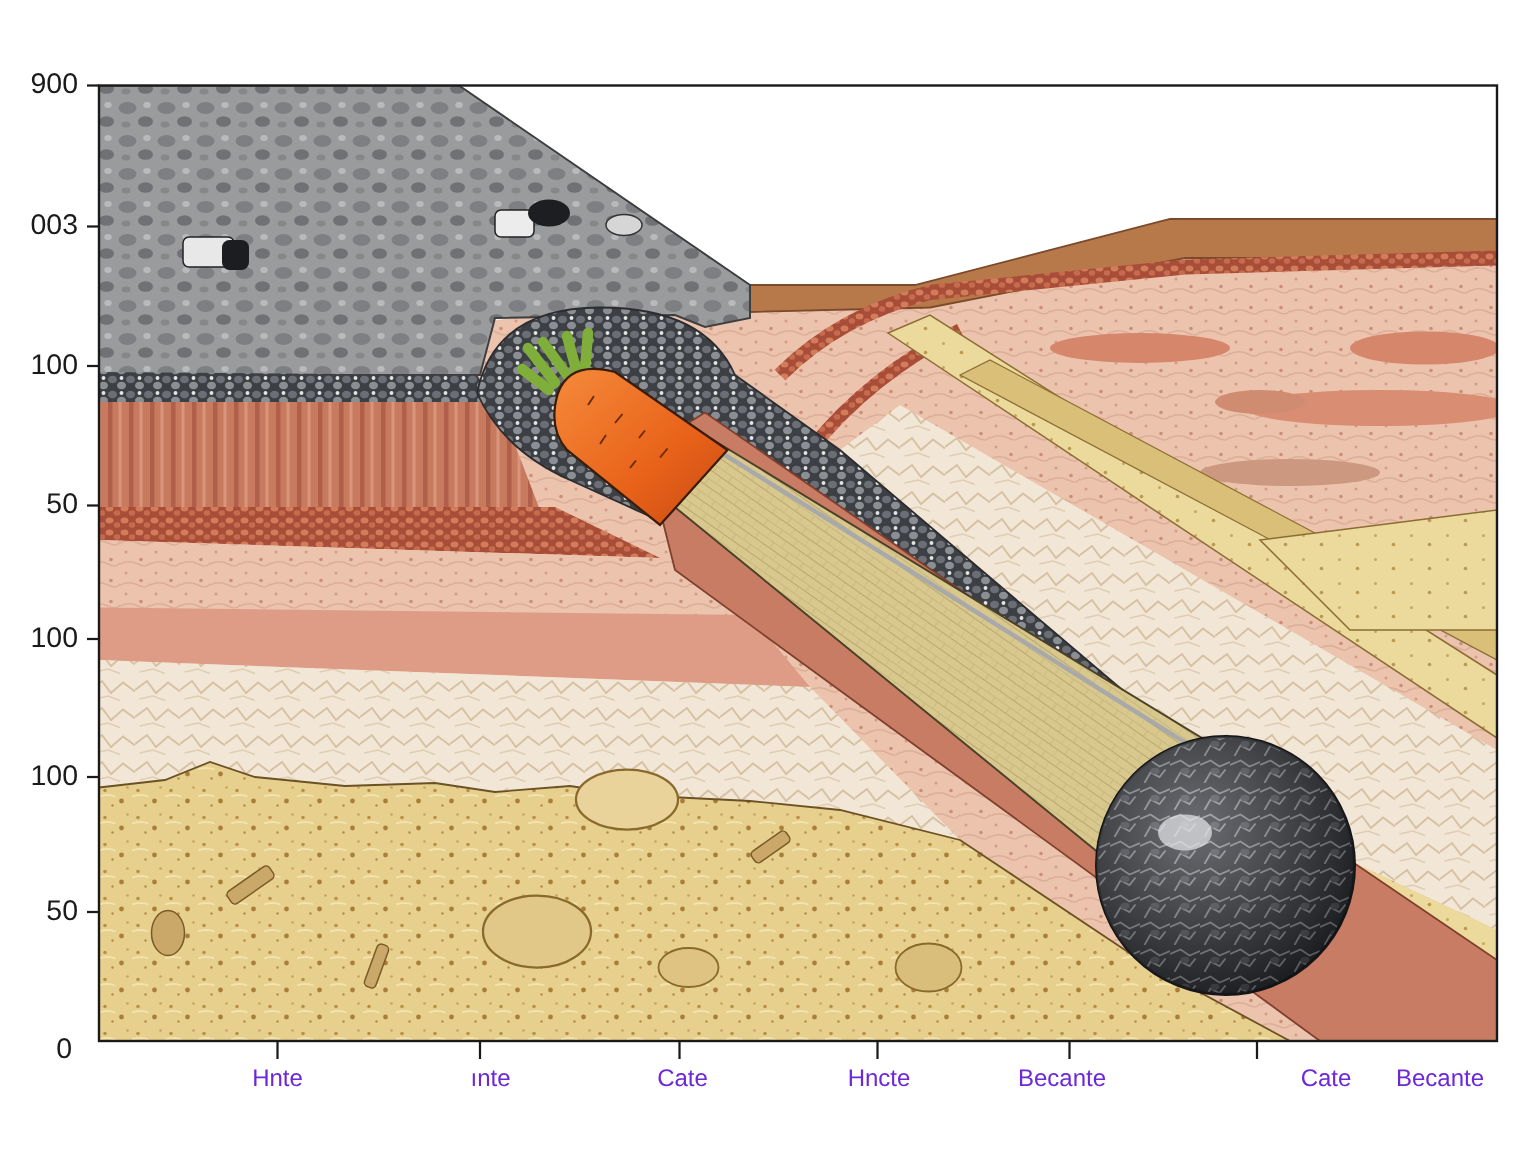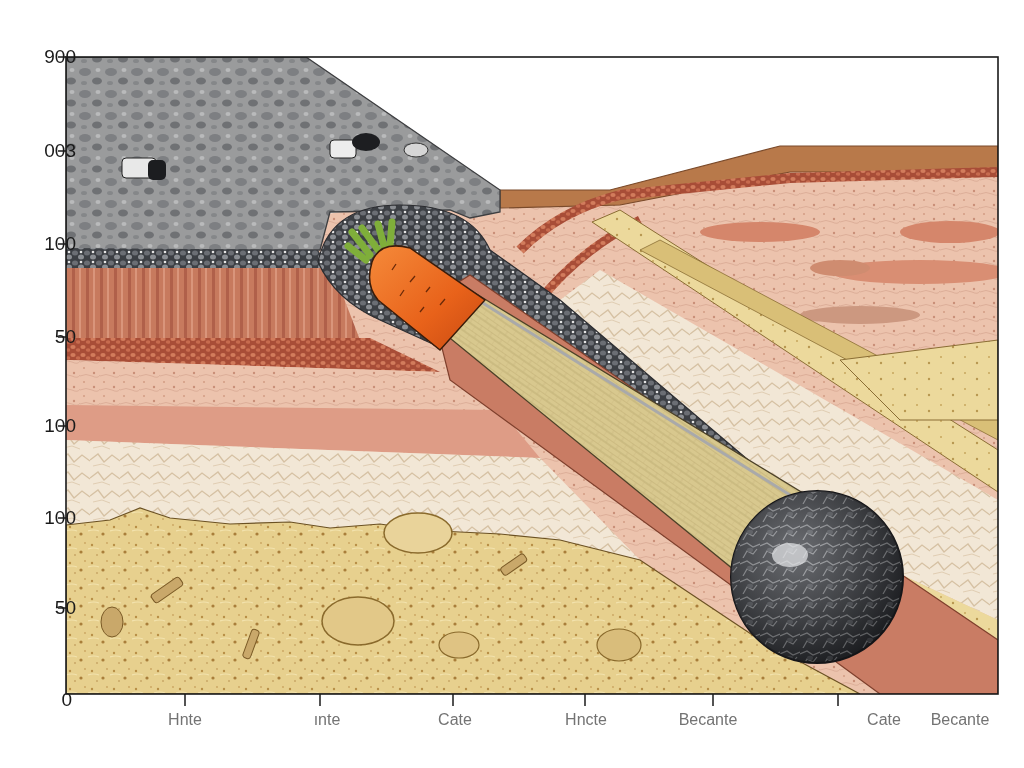--- a/index.html
+++ b/index.html
@@ -1,19 +1,19 @@
 <!DOCTYPE html>
 <html><head>
 <meta charset="utf-8">
 <style>
   html, body { margin:0; padding:0; background:#ffffff; }
   body { width:1024px; height:768px; position:relative; overflow:hidden; font-family:"Liberation Sans", sans-serif; color:#111; }
   #figure { position:absolute; left:0; top:0; width:1024px; height:768px; }
-  .ytick-label { position:absolute; left:0; width:52px; text-align:right; font-size:19px; line-height:20px; color:#1a1a1a;margin-left:24px; }
-  .xtick-label { position:absolute; top:711px; font-size:16px; line-height:18px; color:#737373; transform:translateX(-50%); white-space:nowrap; }
+  .ytick-label { position:absolute; left:0; width:52px; text-align:right; font-size:19px; line-height:20px; color:#1a1a1a; }
+  .xtick-label { position:absolute; top:711px; font-size:16px; line-height:18px; color:#6d28d9; transform:translateX(-50%); white-space:nowrap; }
 </style>
 </head>
 <body>
 
 <svg id="figure" viewBox="0 0 1024 768" xmlns="http://www.w3.org/2000/svg">
   <defs>
     <pattern id="pGray" width="26" height="22" patternUnits="userSpaceOnUse">
       <rect width="26" height="22" fill="#9a9b9c"></rect>
       <ellipse cx="7" cy="6" rx="6" ry="4" fill="#7d7f82"></ellipse>
       <ellipse cx="19" cy="15" rx="5" ry="3.5" fill="#6f7174"></ellipse>

